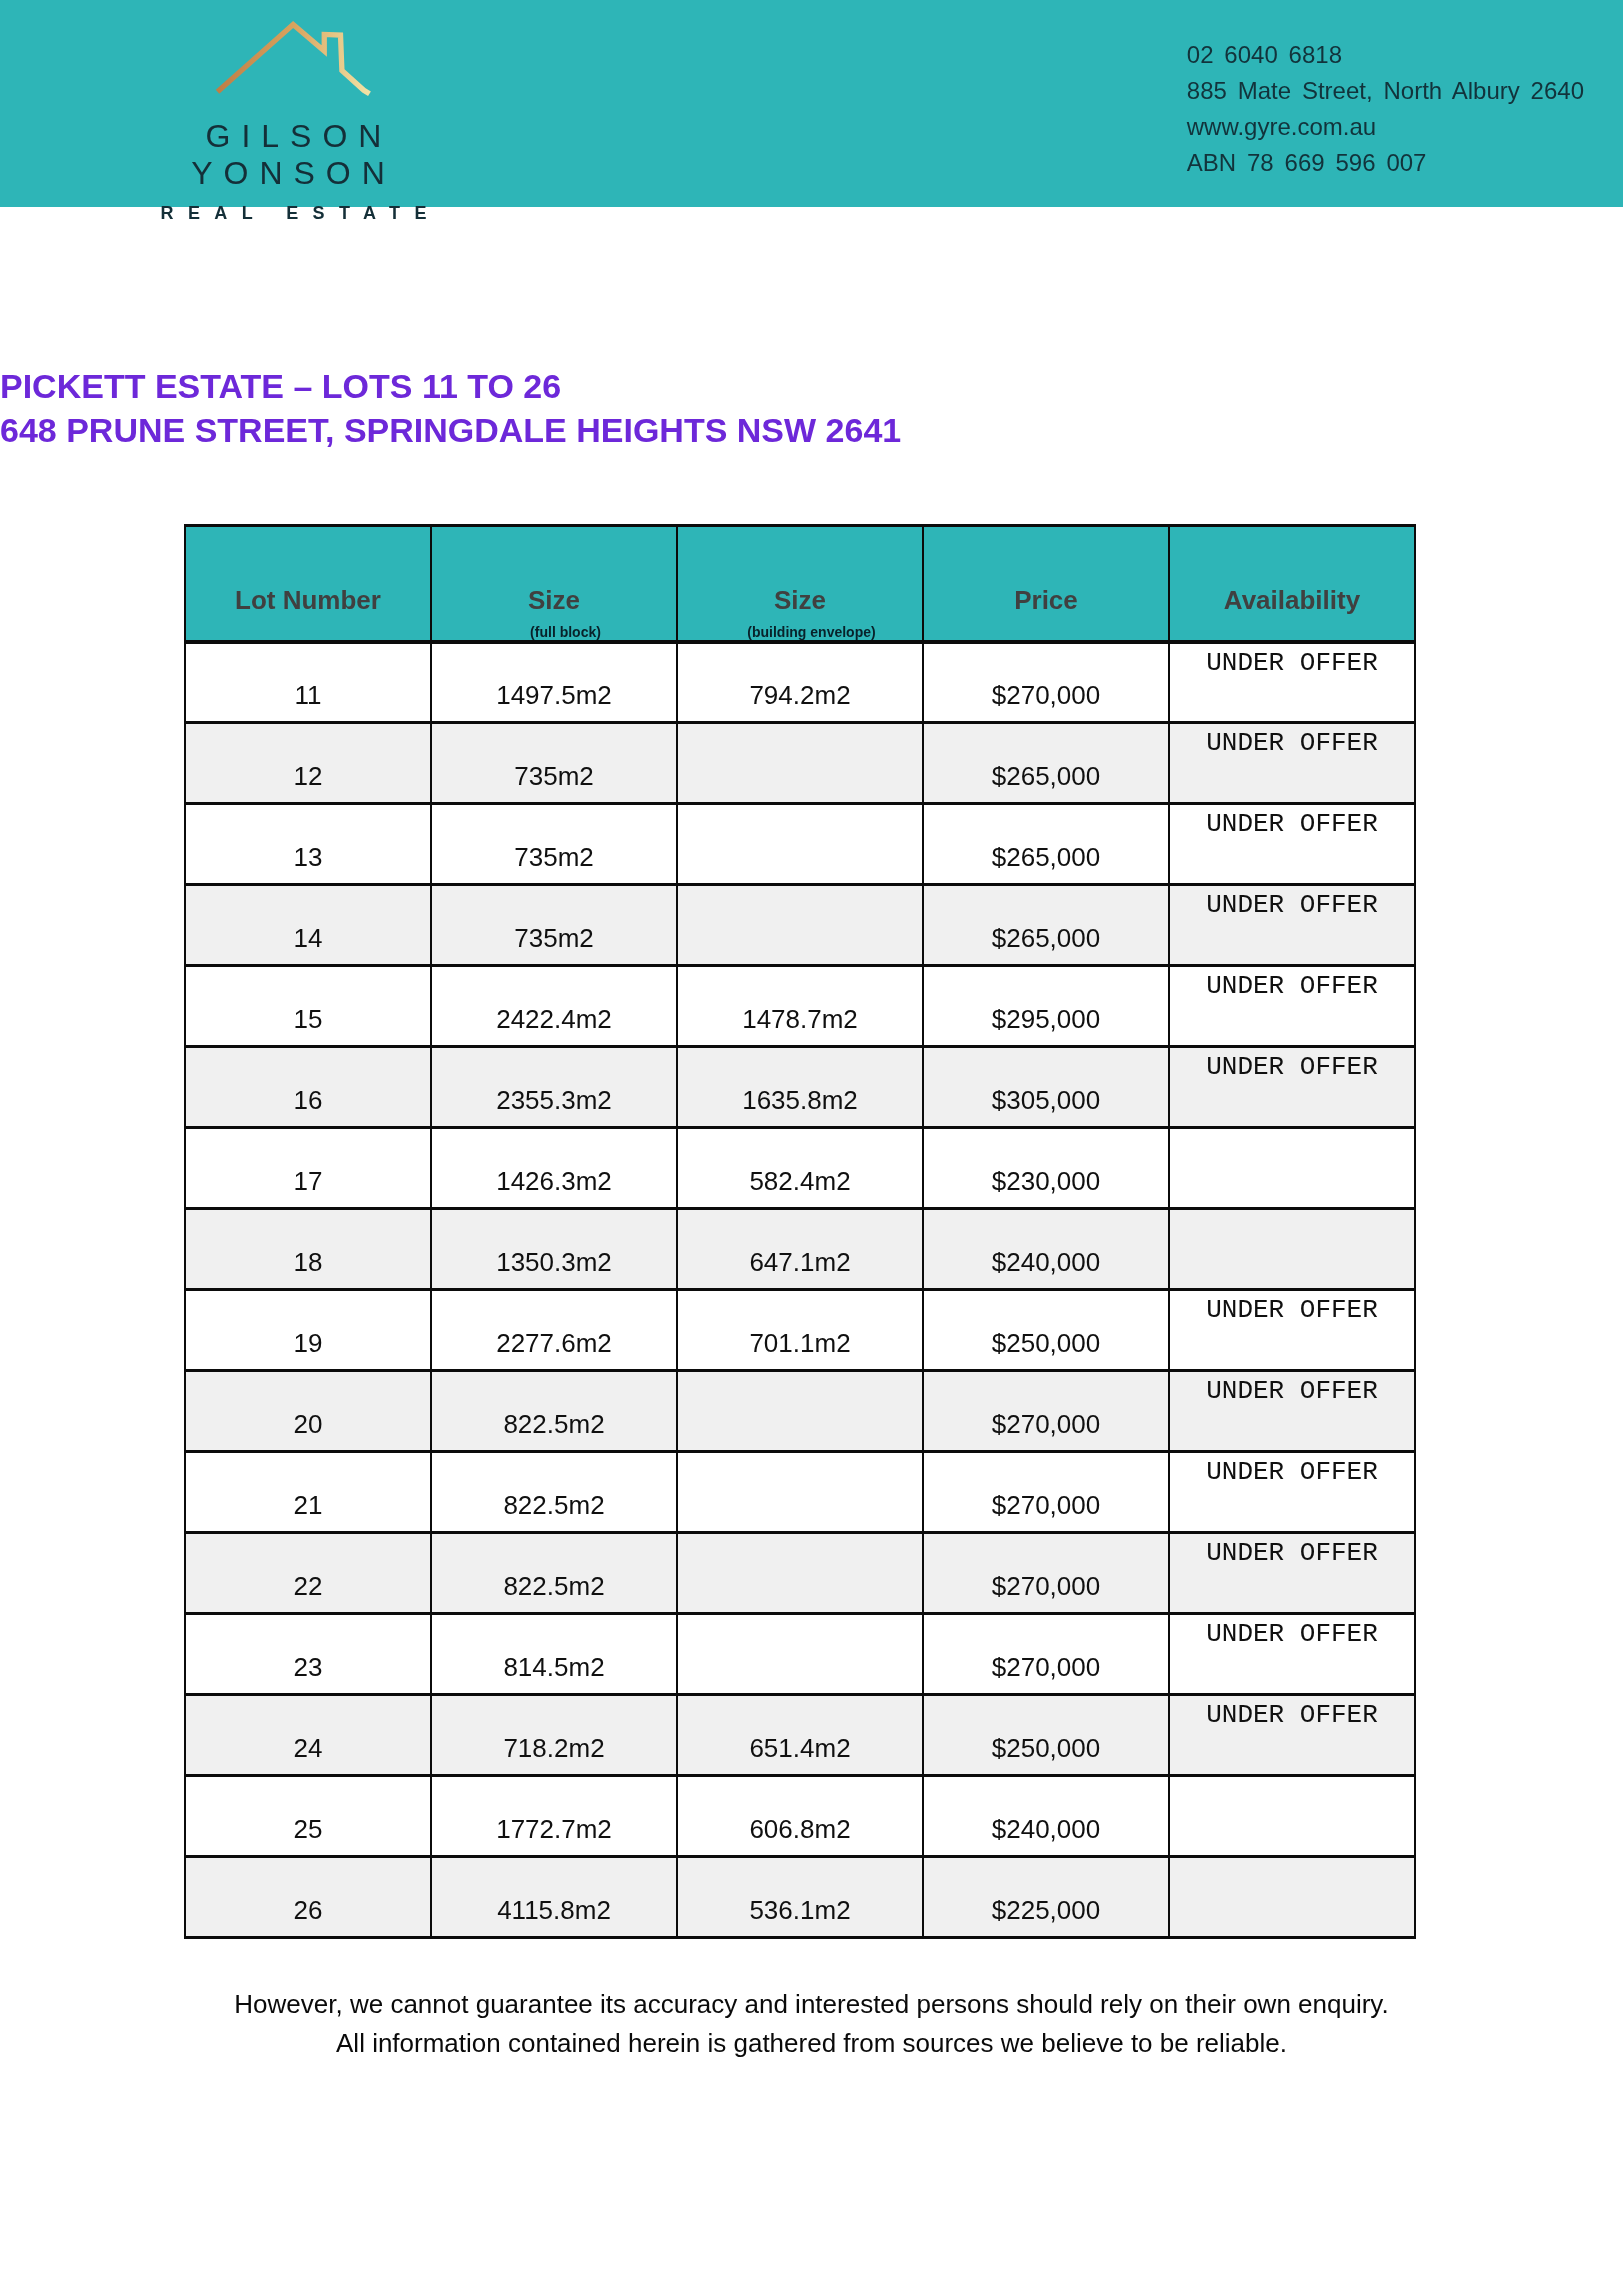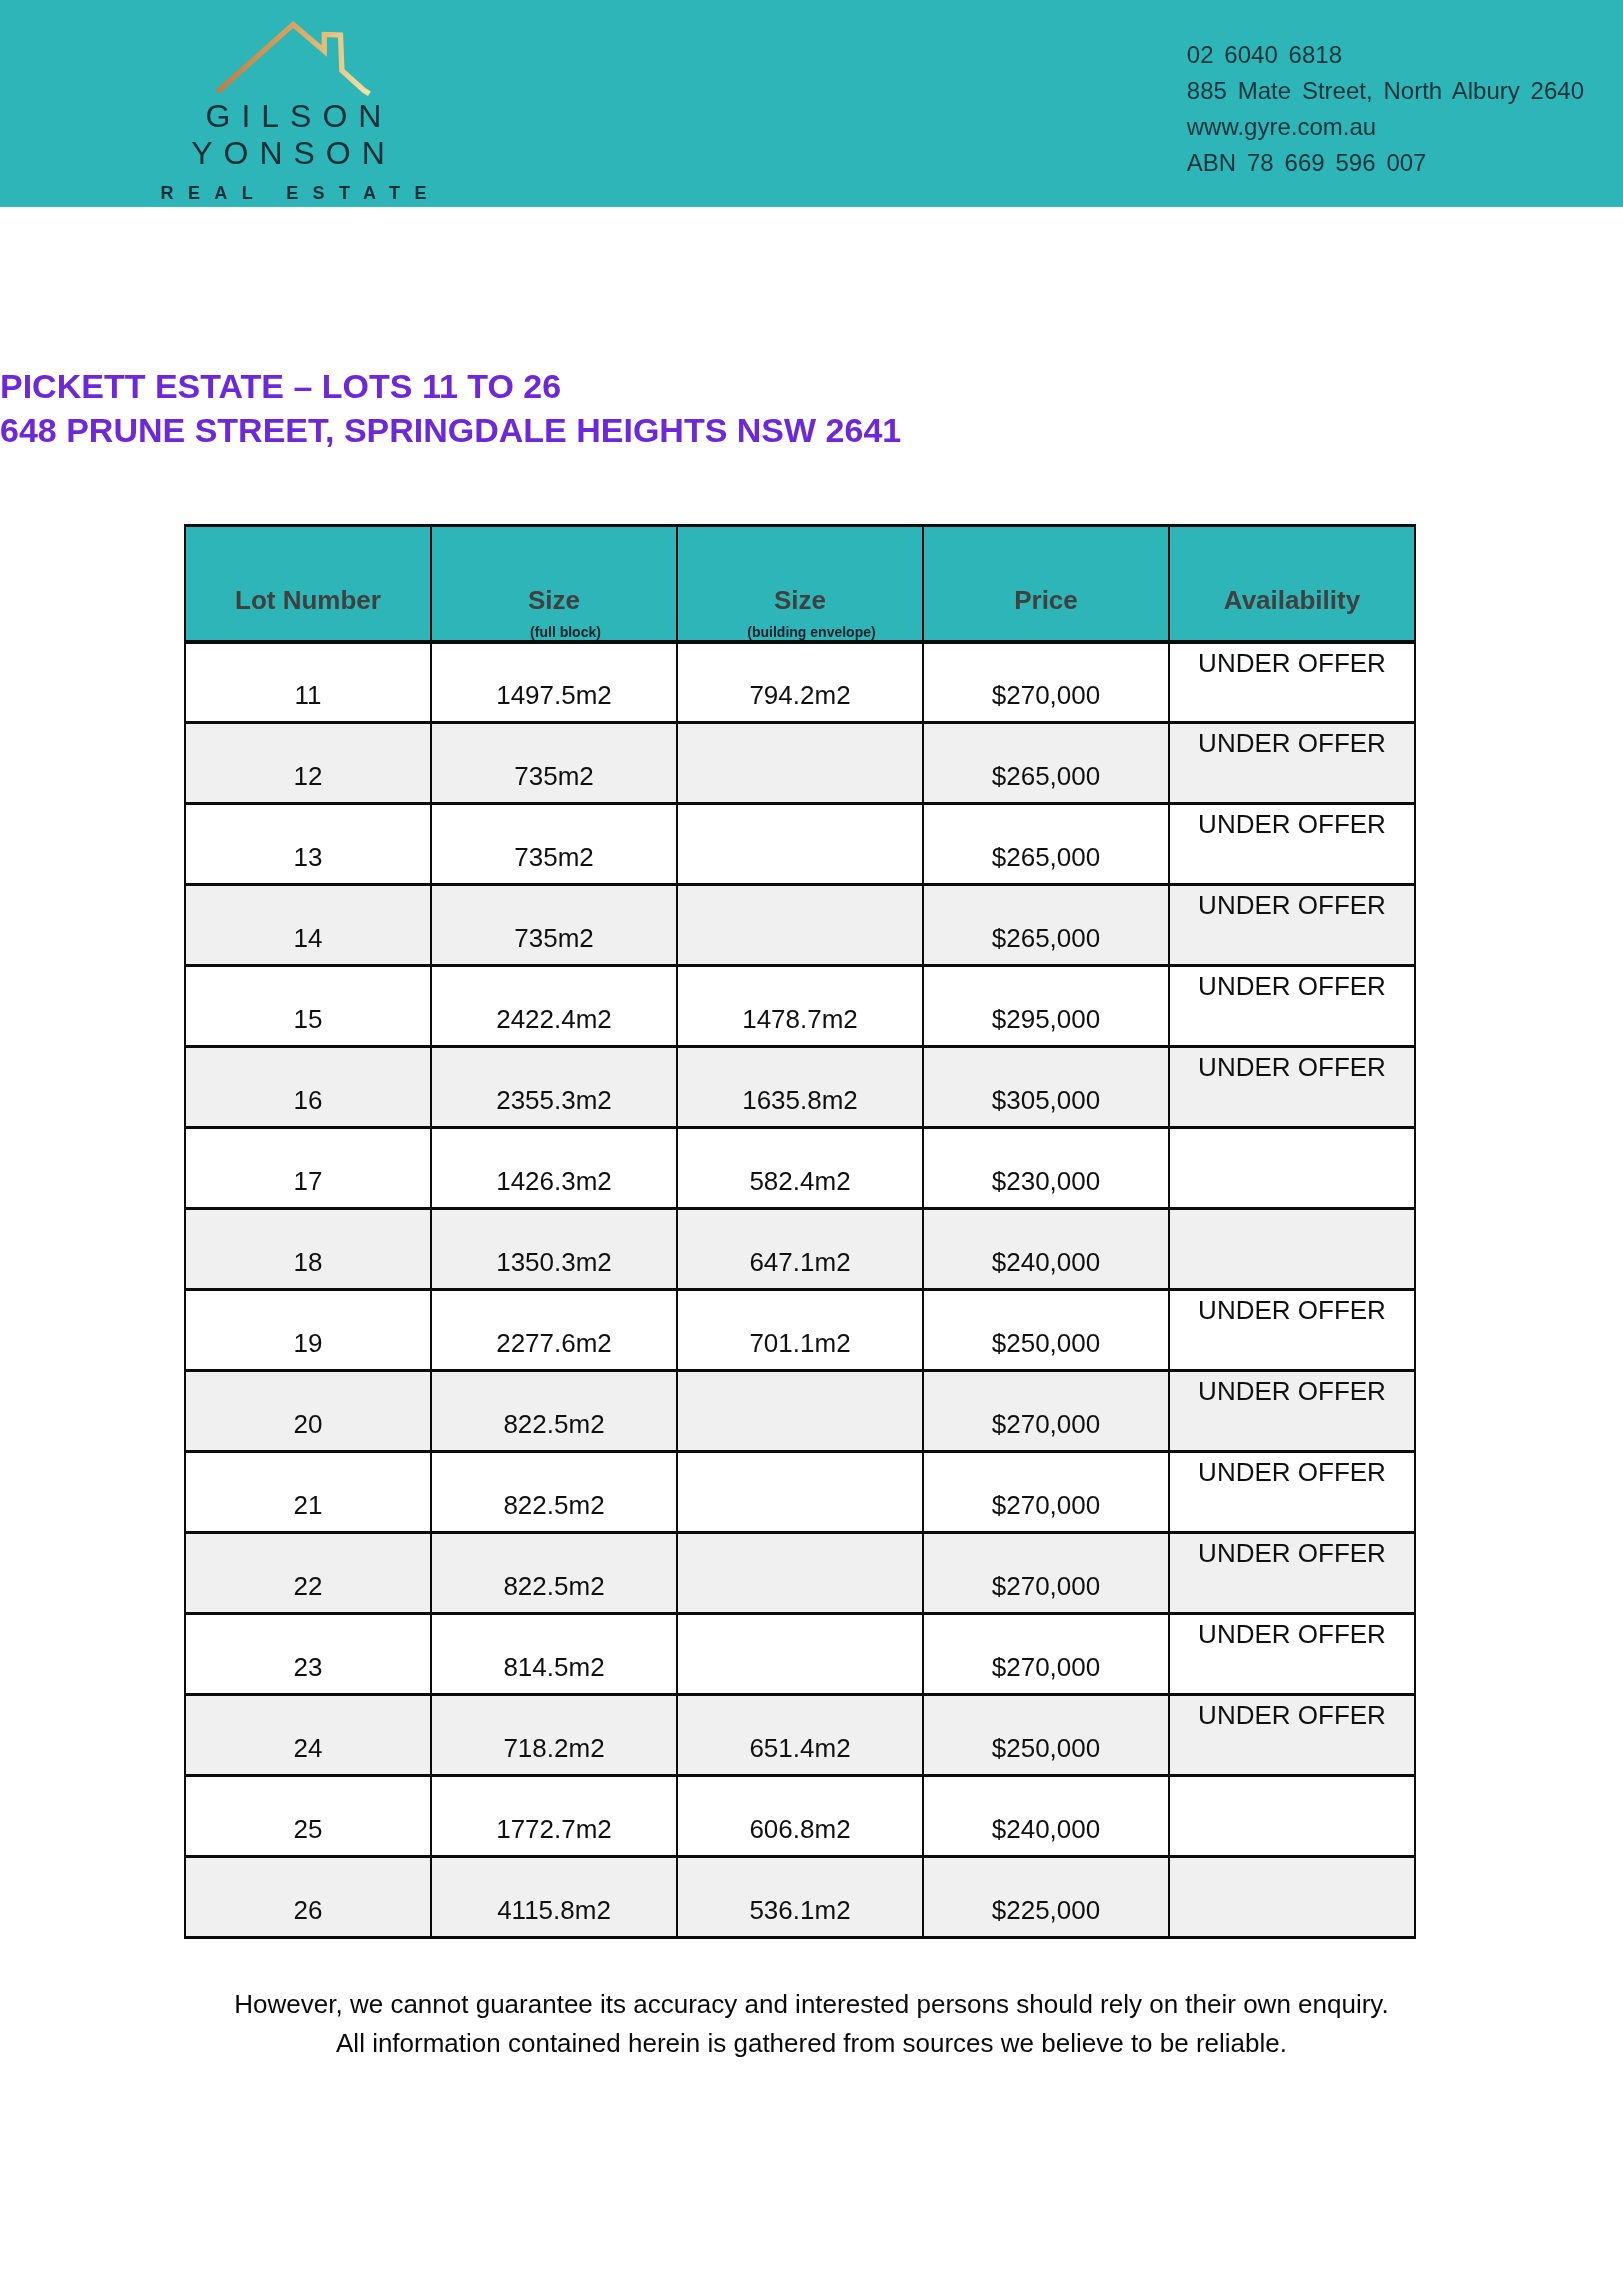--- a/index.html
+++ b/index.html
@@ -5,34 +5,34 @@
   * { margin:0; padding:0; box-sizing:border-box; }
   html,body { background:#ffffff; }
   .page {
     position:relative; width:1623px; height:2295px; background:#ffffff;
     font-family:"Liberation Sans", sans-serif; overflow:hidden;
   }
   
   .banner { position:absolute; left:0; top:0; width:1623px; height:207px; background:#2eb5b7; }
   .logo { position:absolute; left:95px; top:20px; width:397px; text-align:center; color:#142f38; }
   .logo svg { display:block; margin:0 auto; width:159px; height:78px; }
-  .brand-name { margin-top:0; font-size:32px; letter-spacing:11px; text-indent:11px; color:#142f38; }
+  .brand-name { margin-top:20px; font-size:32px; letter-spacing:11px; text-indent:11px; color:#142f38; }
   .brand-tagline { margin-top:11px; font-size:18px; font-weight:700; letter-spacing:14.4px; text-indent:14.4px; color:#142f38; }
   .contact { position:absolute; top:37px; right:39px; text-align:left; font-size:24px; line-height:36px; color:#12333b; word-spacing:4.2px; }
   
   .title { position:absolute; top:364px; left:0; width:100%; text-align:left; font-weight:700; font-size:34px; line-height:44px; color:#6d28d9; }
   
   .lots-table { position:absolute; left:184px; top:524px; width:1232px; border-collapse:collapse; table-layout:fixed; }
   .lots-table th, .lots-table td { border:2.5px solid #0b0b0b; border-top-width:3.4px; border-bottom-width:3.4px; }
   .lots-table thead th { background:#2eb5b7; height:85px; vertical-align:top; text-align:center; padding-top:11px; border-bottom-width:4.2px; }
   .h-main { display:block; font-size:26px; font-weight:700; color:#404040;margin-top:47px; }
   .h-sub  { display:block; margin-top:7.6px; font-size:14px; font-weight:700; color:#08222a;margin-left:23px; }
   .lots-table tbody td { height:81px; text-align:center; font-size:26px; color:#101010; background:#ffffff; }
   .lots-table tbody td.c-bot { vertical-align:bottom; padding-bottom:10px; }
-  .lots-table tbody td.c-avail { vertical-align:top; padding-top:4px; }
+  .lots-table tbody td.c-avail { vertical-align:top; padding-top:4px;font-family:Liberation Mono, monospace; }
   .lots-table tbody tr.alt td { background:#f0f0f0; }
   
   .disclaimer { position:absolute; top:1985px; left:0; width:100%; text-align:center; font-size:26px; line-height:39px; color:#0a0a0a; }
 </style>
 </head>
 <body>
 
 <div class="page">
 
   <header class="banner">

